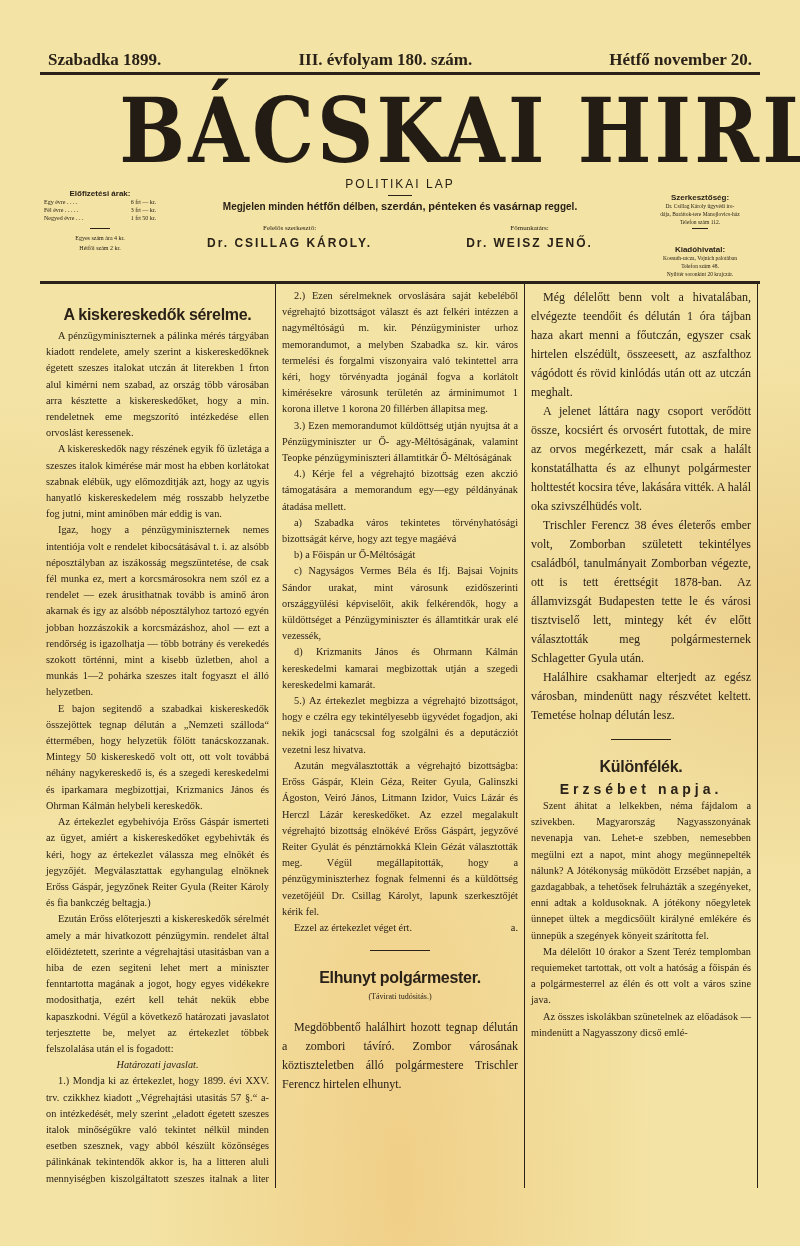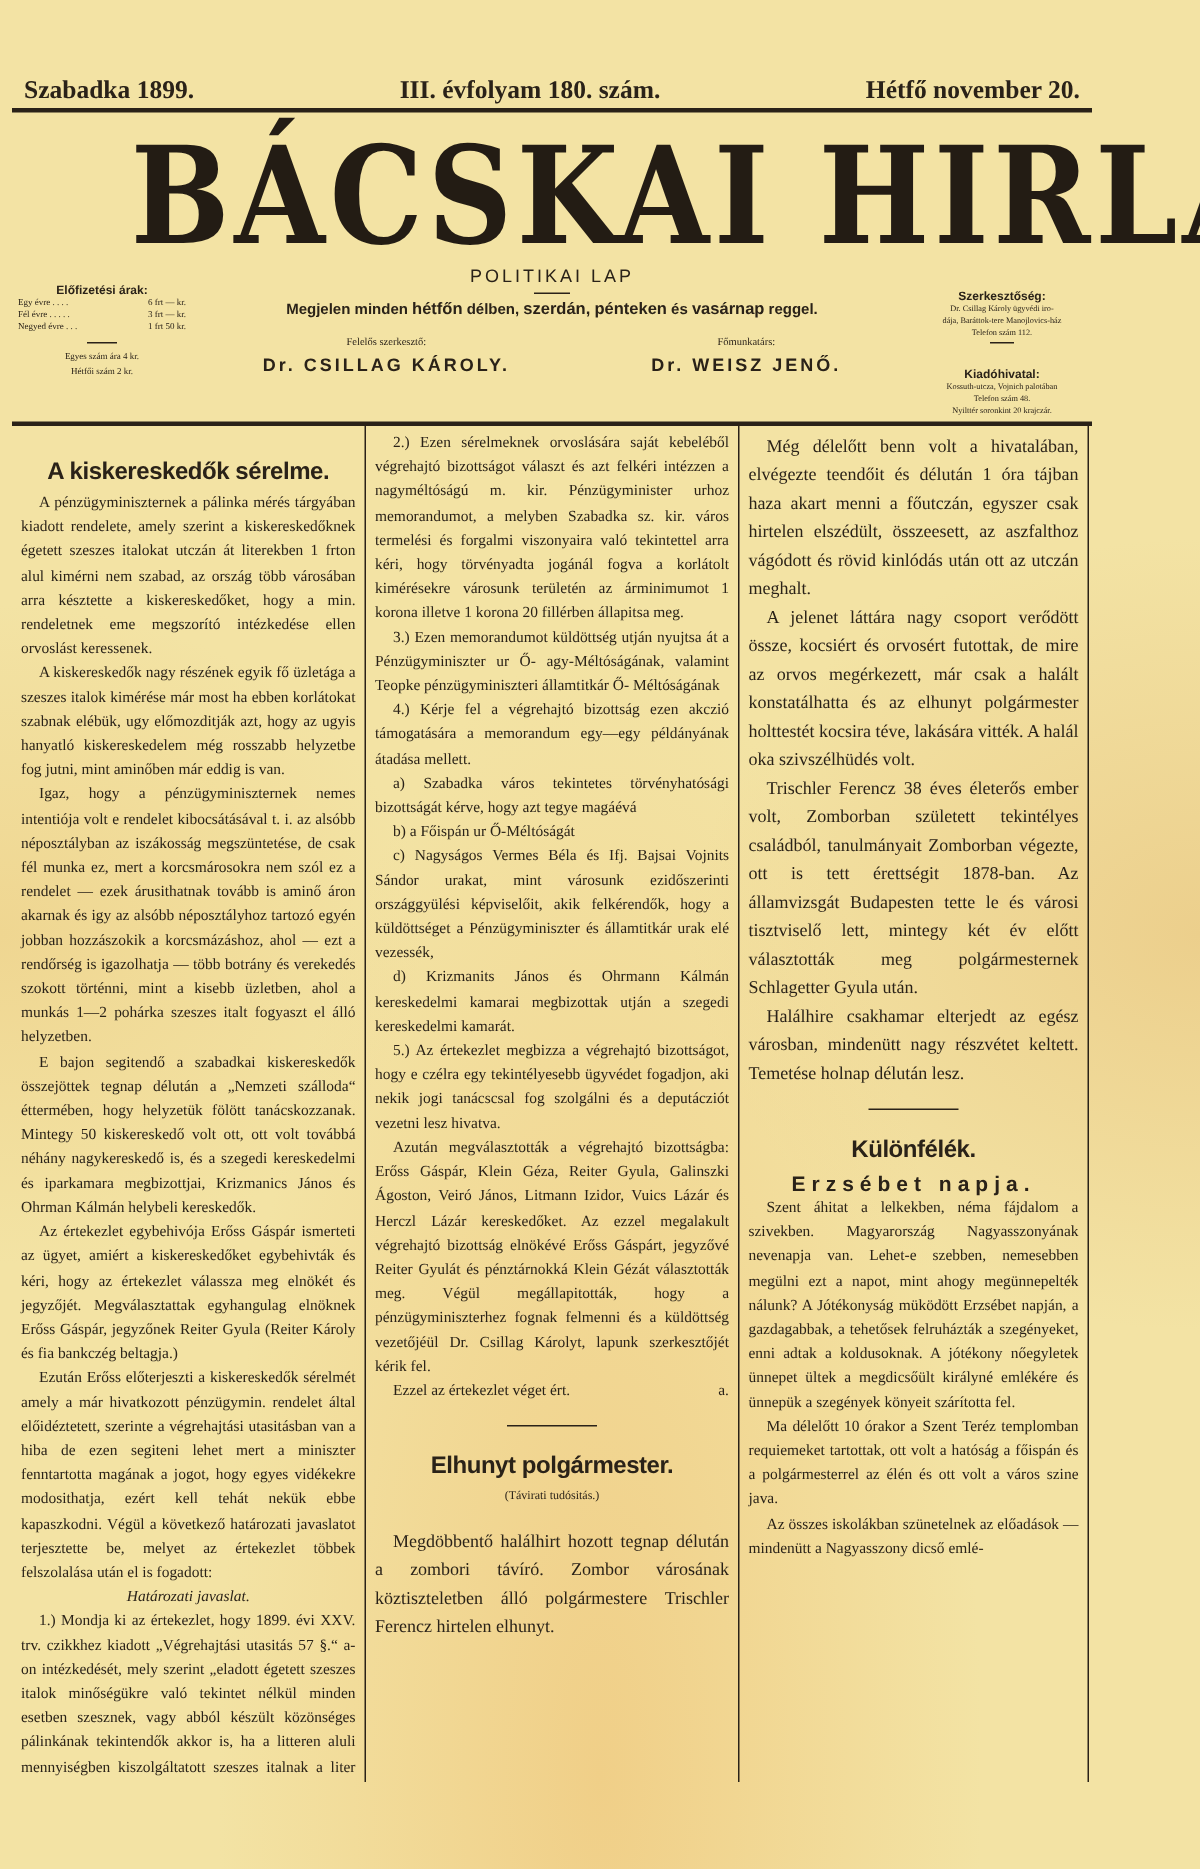--- a/index.html
+++ b/index.html
@@ -6,21 +6,21 @@
   body {
     width: 800px; height: 1246px; overflow: hidden;
     background: #f3e3a4;
     background-image: radial-gradient(ellipse at 50% 95%, #f0cf88 0%, rgba(240,207,136,0) 45%),
                       radial-gradient(ellipse at 100% 50%, #eccf8c 0%, rgba(236,207,140,0) 30%),
                       radial-gradient(ellipse at 0% 50%, #efd691 0%, rgba(239,214,145,0) 25%);
     color: #2a2218;
     font-family: "Liberation Serif", serif;
     position: relative;
   }
-  .page { position: absolute; left: 8px; top: 50px; width: 720px; }
+  .page { position: absolute; left: 40px; top: 50px; width: 720px; }
   .dateline {
     display: flex; justify-content: space-between; align-items: baseline;
     font-family: "Liberation Serif", serif; font-weight: bold; font-size: 17px;
     padding: 0 8px 2px 8px;
   }
   .rule-thick { height: 3px; background: #2a2218; }
   .masthead-title {
     text-align: center; font-family: "DejaVu Serif", serif; font-weight: bold;
     font-size: 100px; letter-spacing: 4px; line-height: 110px;
     transform: scaleX(0.78) scaleY(0.9); transform-origin: center top;

